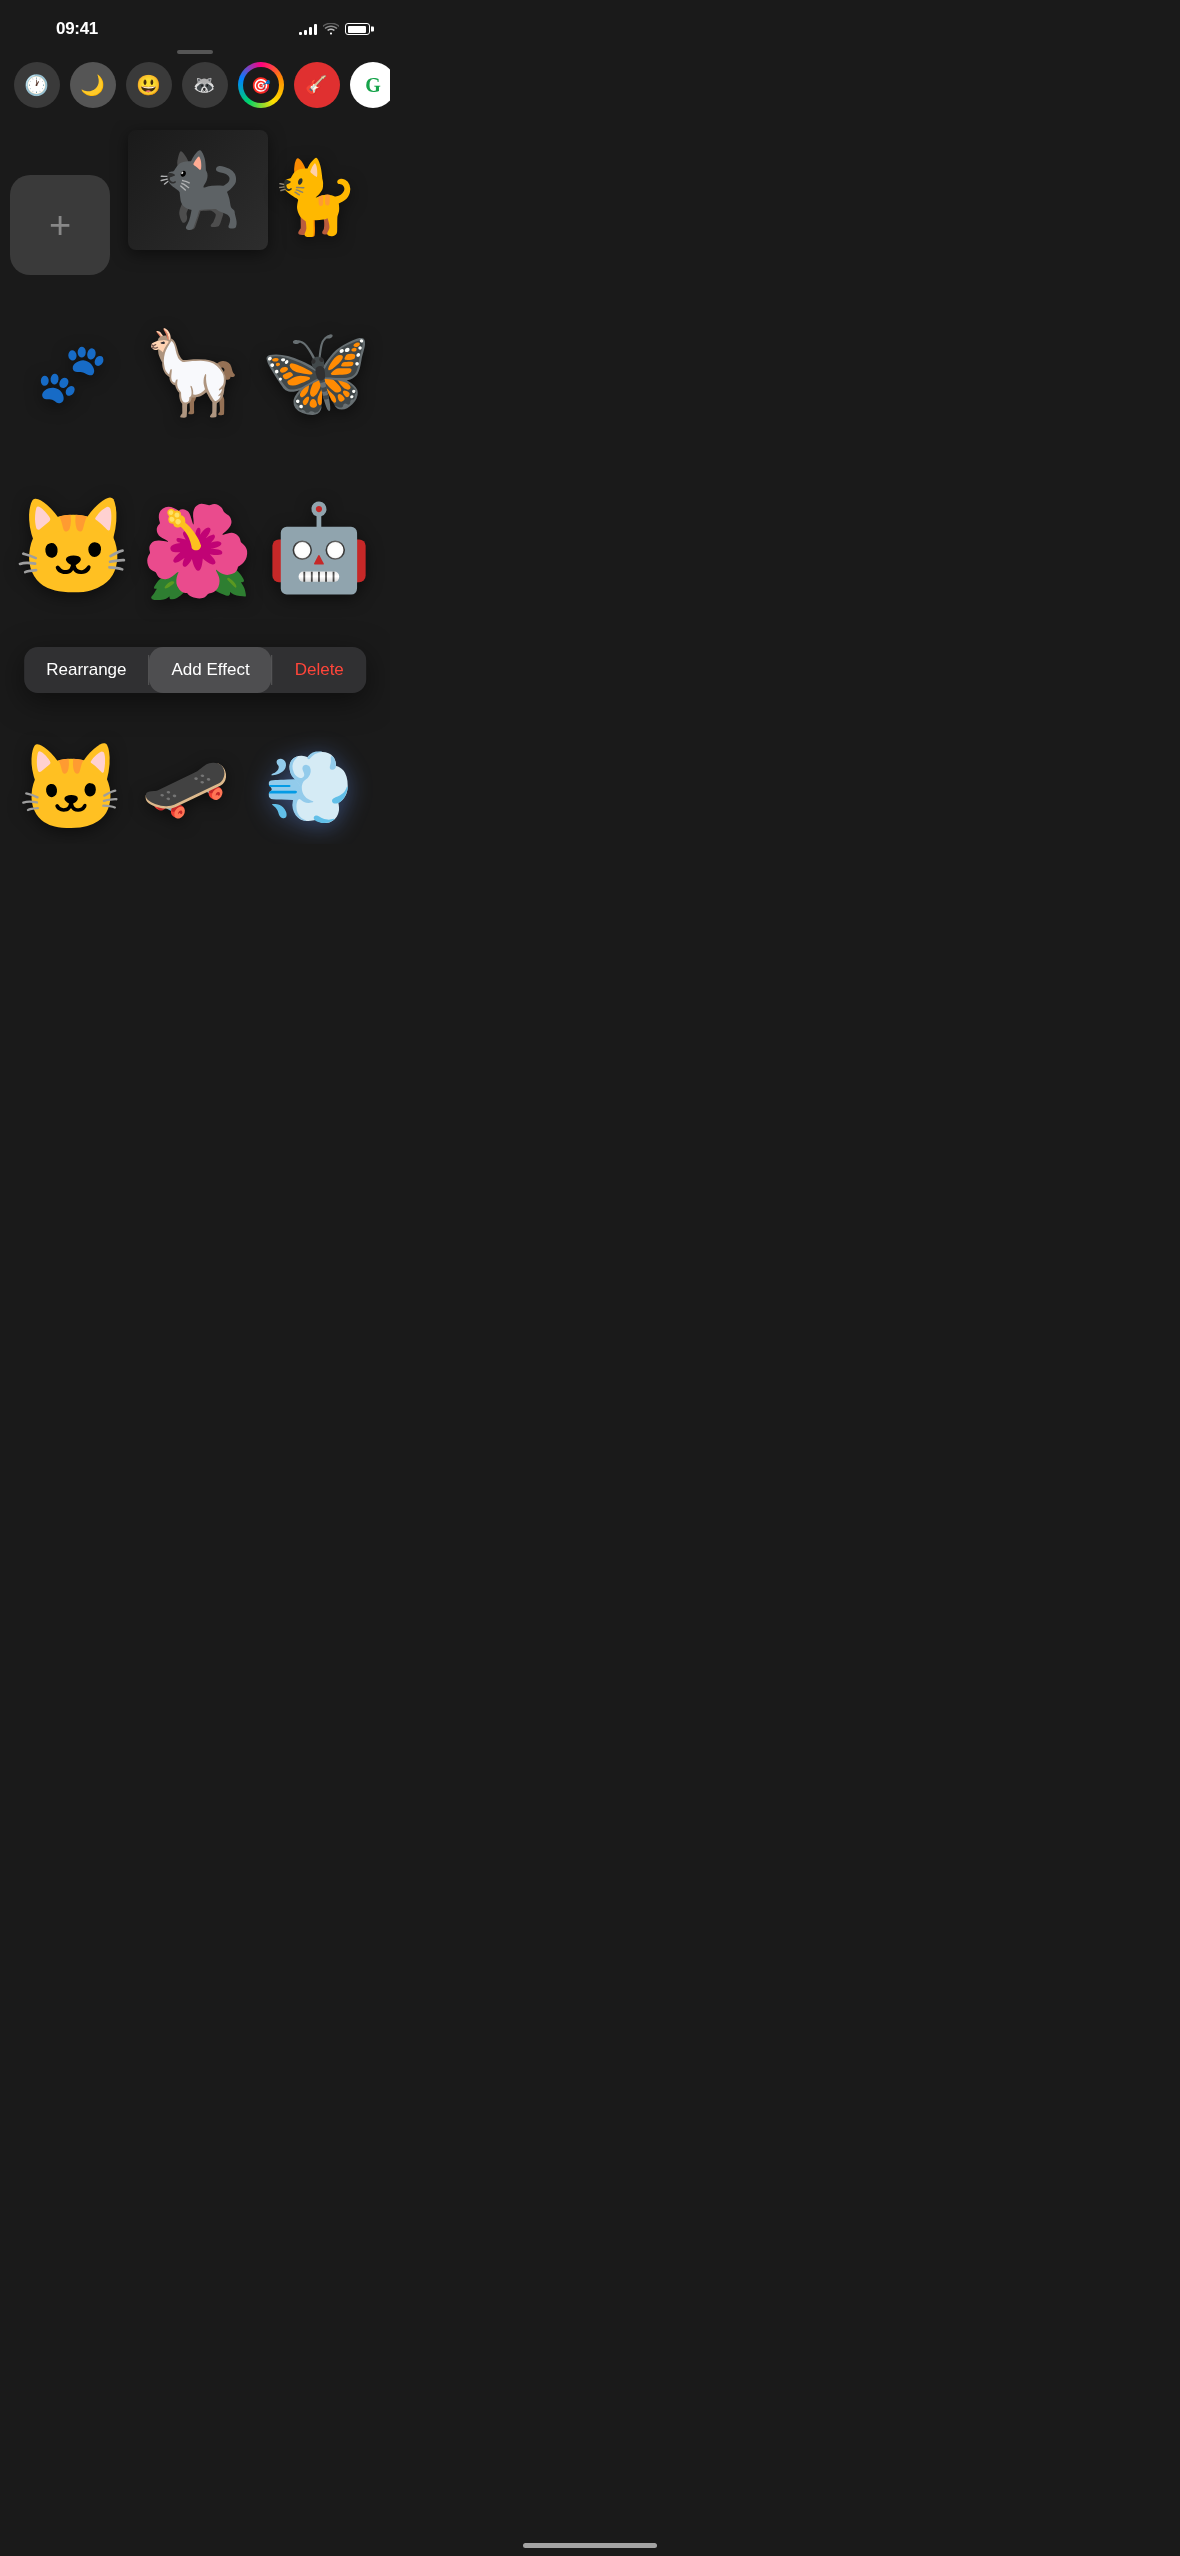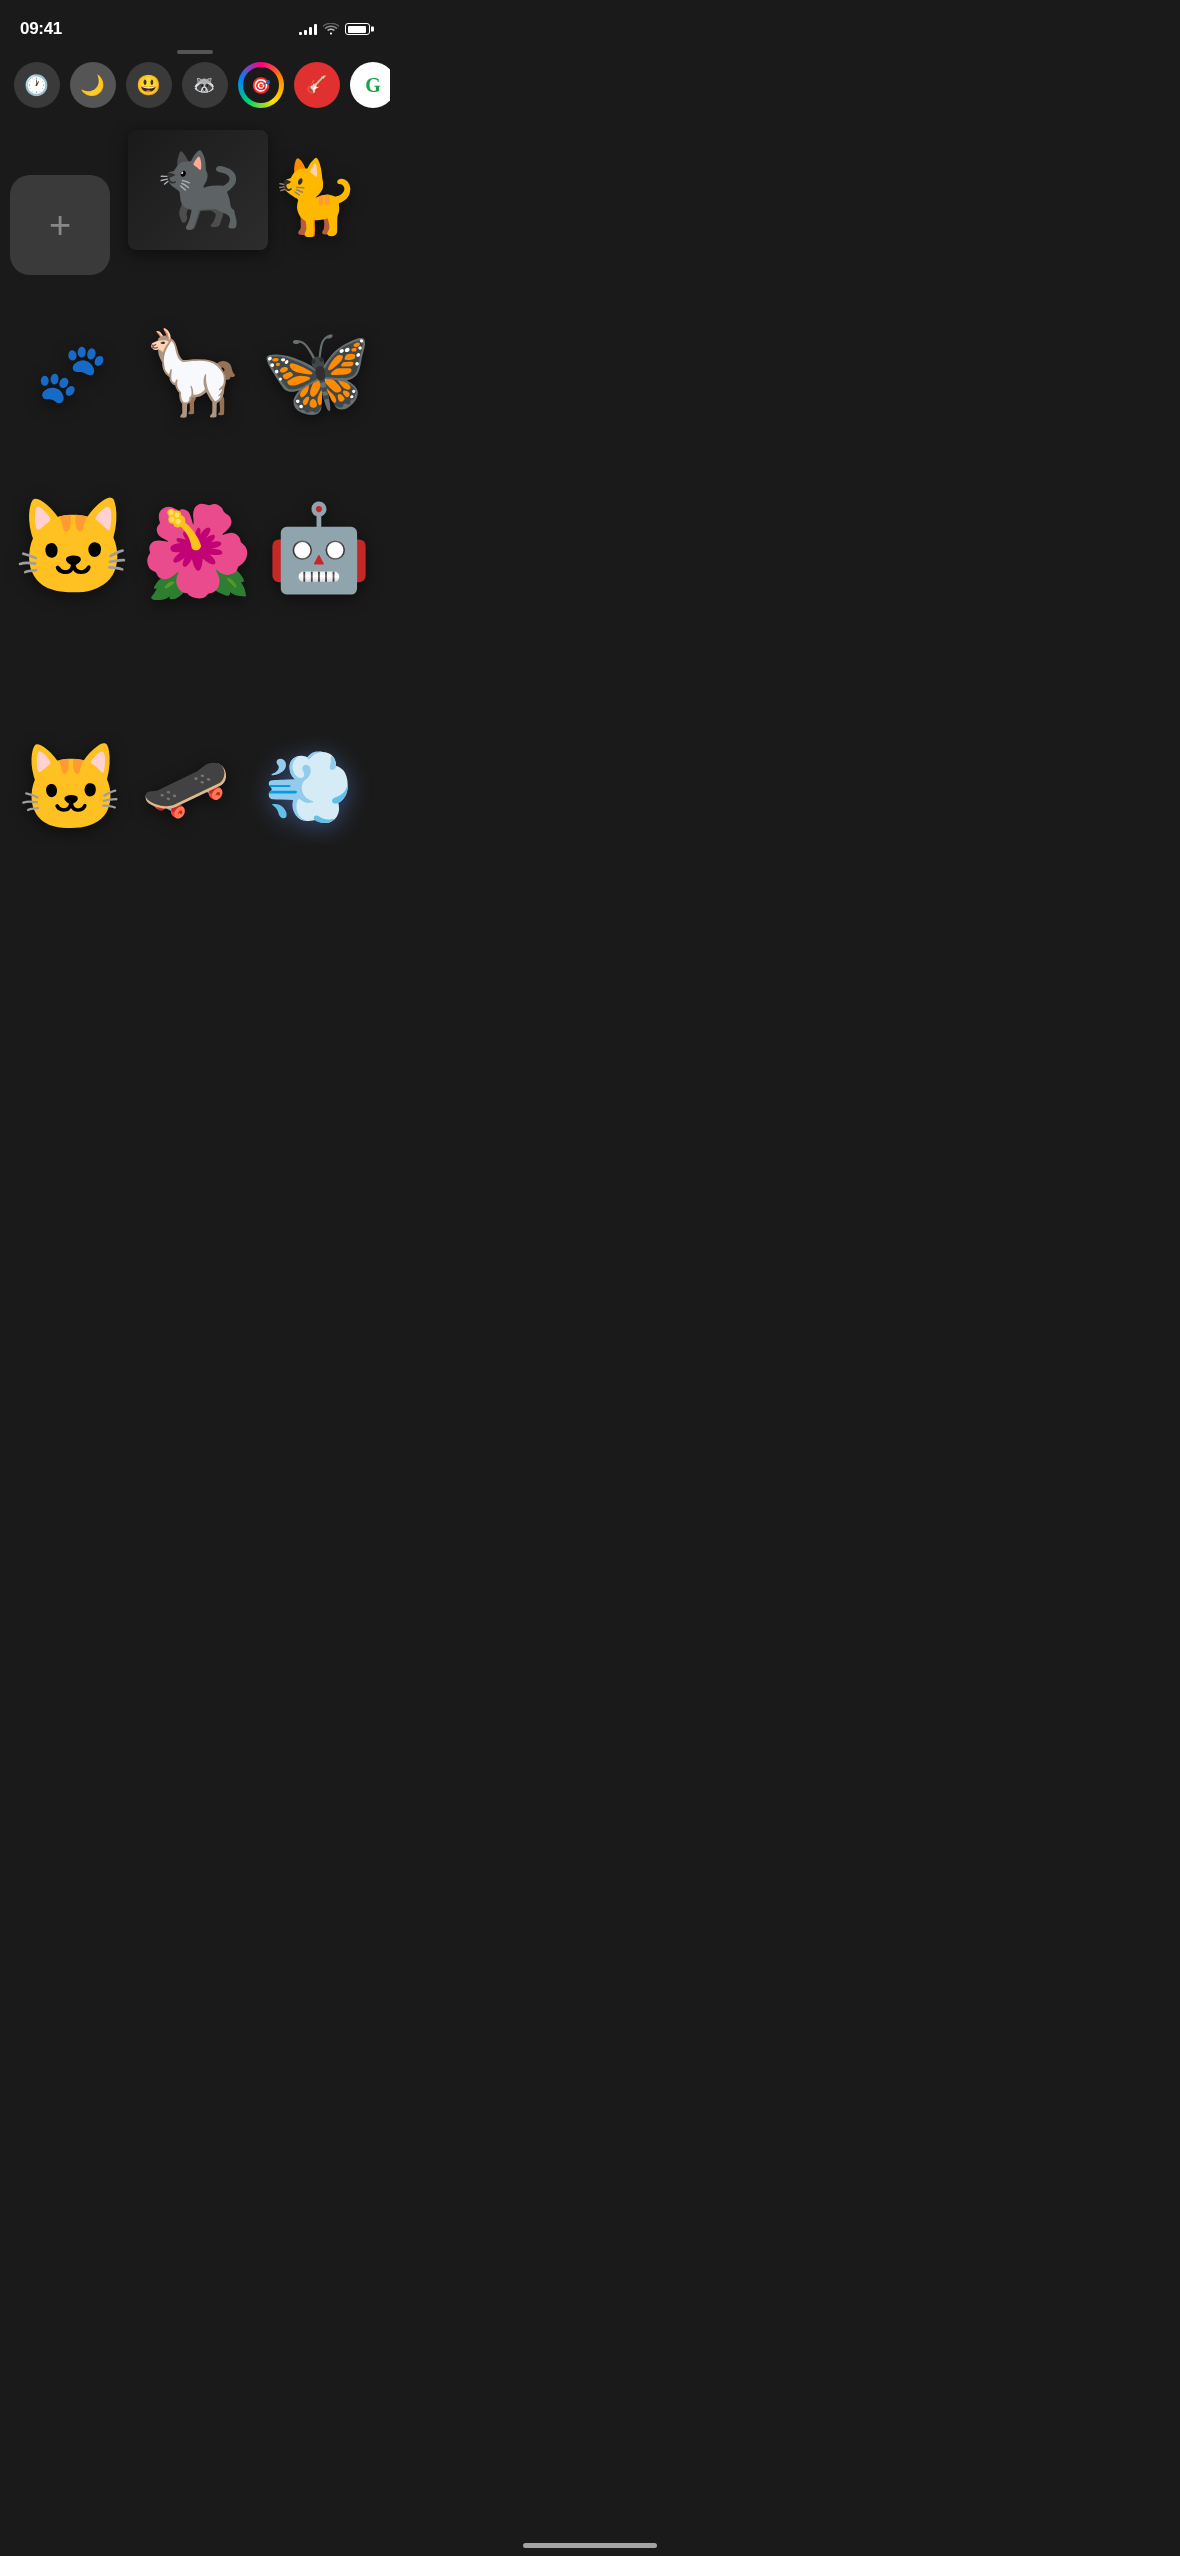--- a/index.html
+++ b/index.html
@@ -13,20 +13,21 @@
       position: relative;
     }
 
     
     .status-bar {
       display: flex;
       justify-content: space-between;
       align-items: center;
       padding: 14px 20px 0;
       height: 44px;
+      margin-left: 36px;
     }
 
     .status-time {
       font-size: 17px;
       font-weight: 600;
       color: white;
       letter-spacing: -0.3px;
     }
 
     .status-icons {
@@ -324,20 +325,27 @@
           </div>
         </div>
 
         <div style="width:145px; height:175px; display:flex; align-items:center; justify-content:center;">
           <div style="font-size:85px; filter:drop-shadow(0 4px 8px rgba(0,0,0,0.5));">
             🤖
           </div>
         </div>
       </div>
 
+      <div class="context-menu" style="bottom:-48px; left:50%; transform:translateX(-50%);">
+        <div class="menu-item">Rearrange</div>
+        <div class="menu-divider"></div>
+        <div class="menu-item active-item">Add Effect</div>
+        <div class="menu-divider"></div>
+        <div class="menu-item delete">Delete</div>
+      </div>
     </div>
 
     <div style="display:flex; align-items:center; justify-content:space-between; height:175px; margin-bottom:5px;">
 
       <div style="width:140px; height:170px; display:flex; align-items:center; justify-content:center;">
         <div style="font-size:85px; filter:drop-shadow(0 4px 8px rgba(0,0,0,0.5));">
           🐱
         </div>
       </div>
 

